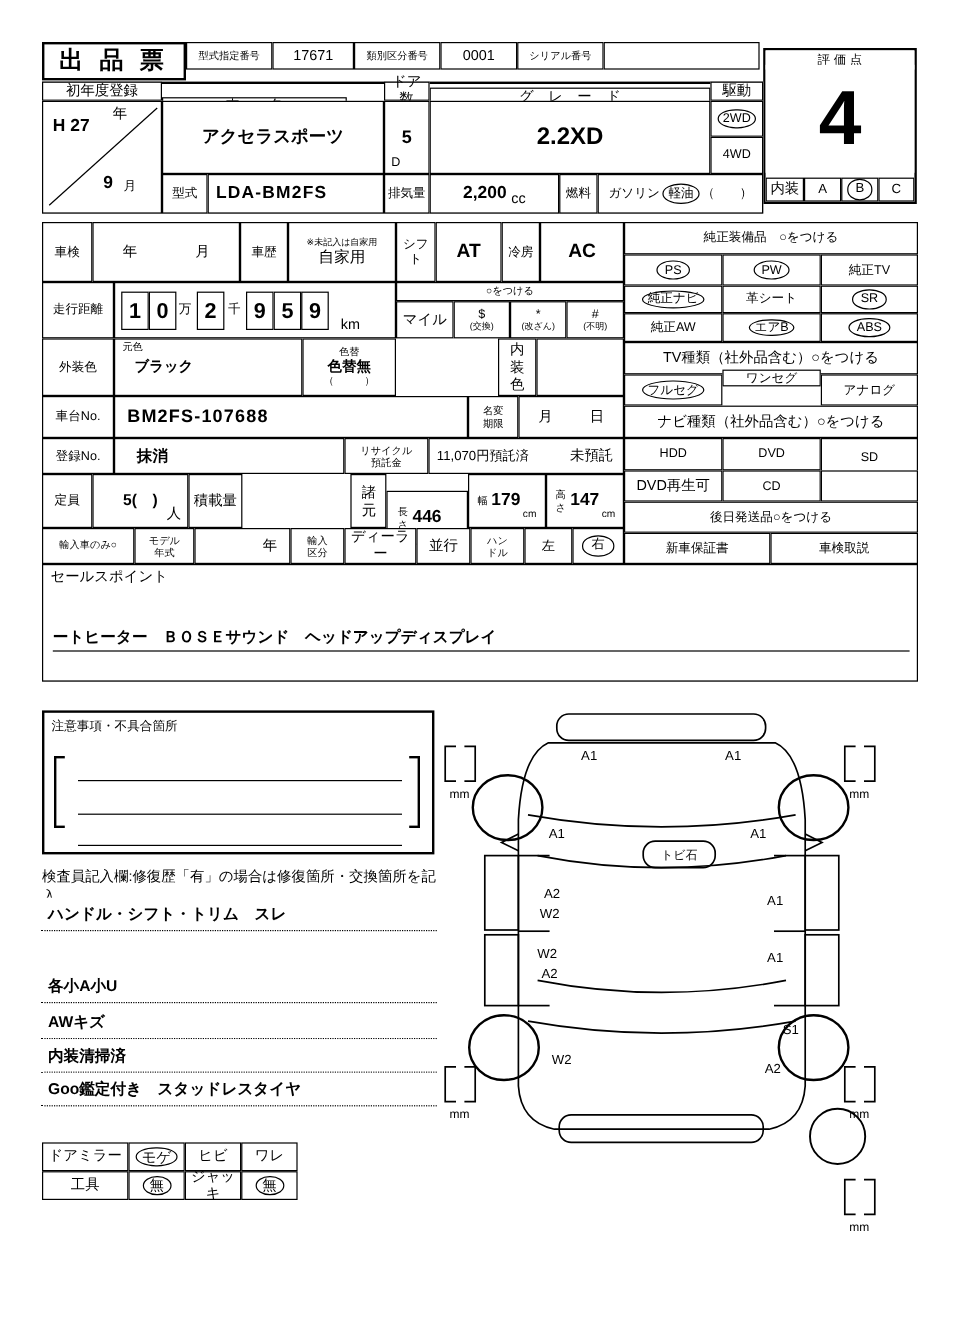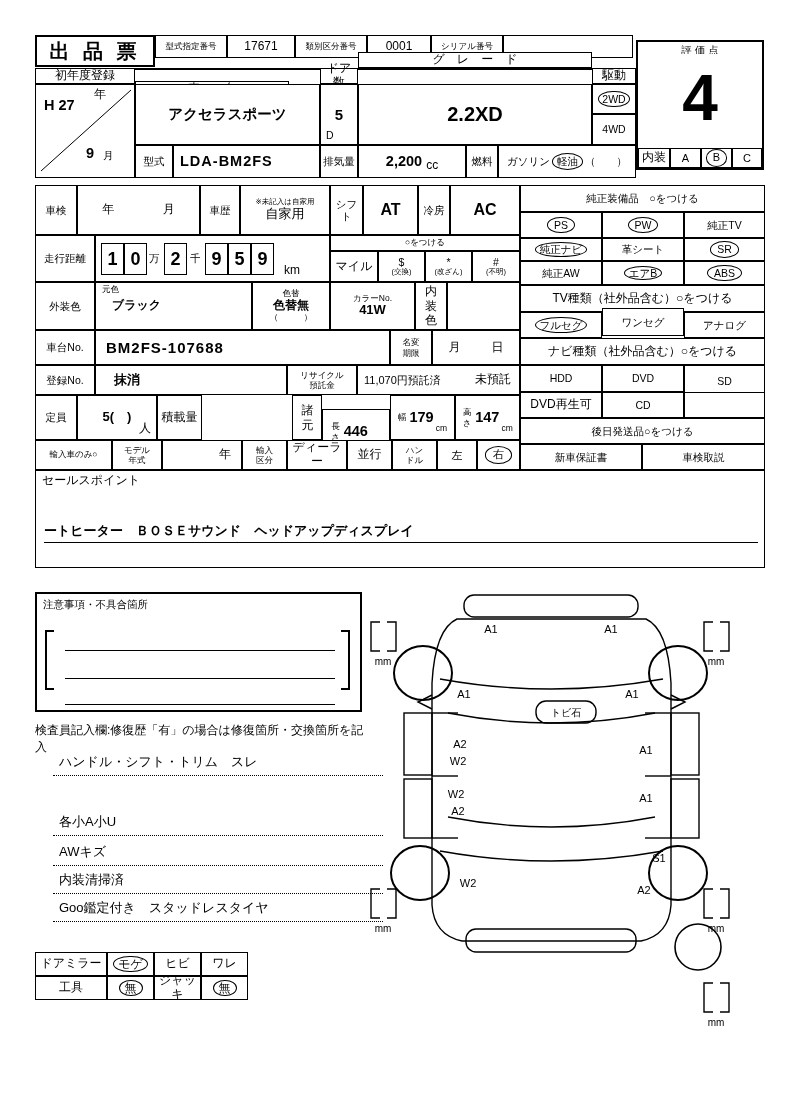--- a/index.html
+++ b/index.html
@@ -11,21 +11,21 @@
 .f7{font-size:7.5px}.f8{font-size:8.5px}.f9{font-size:12px}.f10{font-size:10.5px}.f11{font-size:11px}.f12{font-size:12px}.f13{font-size:13px}.f14{font-size:14.5px}.f15{font-size:15px}.f16{font-size:16px}.f20{font-size:20px}
 .b{font-weight:bold}
 .left{justify-content:flex-start;text-align:left}
 .col{flex-direction:column}
 .around{justify-content:space-around}
 .between{justify-content:space-between}
 .circ{border:1.5px solid #000;border-radius:50%;padding:1px 6px;display:inline-block;line-height:1.2}
 .vtxt{display:inline-block;word-break:break-all;line-height:1.2;text-align:center}
 .digit{position:absolute;top:7px;width:23px;height:32px;border:1.5px solid #000;display:flex;align-items:center;justify-content:center;font-size:18px;font-weight:bold;background:#fff}
 .spline{position:absolute;left:8px;width:714px;height:26px;border-bottom:1px solid #000;display:flex;align-items:flex-end;padding-bottom:3px;font-size:13px;font-weight:bold;justify-content:flex-start;text-align:left}
-.insp{position:absolute;left:53px;width:330px;height:28px;border-bottom:1.5px dotted #000;display:flex;align-items:flex-end;padding-bottom:4px;padding-left:6px;font-size:13px;font-weight:normal;background:#fff}
+.insp{position:absolute;left:34px;width:330px;height:28px;border-bottom:1.5px dotted #000;display:flex;align-items:flex-end;padding-bottom:4px;padding-left:6px;font-size:13px;font-weight:bold;background:#fff}
 .brk{position:absolute;width:9px;height:60px;border:2px solid #000}
 .brk.l{border-right:none}.brk.r{border-left:none}
 .rule{position:absolute;border-top:1.5px solid #000;height:0}
 </style>
 </head>
 <body>
 
 <div id="page">
 
   <div class="cell thick f20 b" style="left:35px;top:35px;width:120px;height:32px;letter-spacing:4px">出 品 票</div>
@@ -45,21 +45,21 @@
     <div class="cell f11" style="left:63px;top:106px;width:31px;height:20px">
         <span class="circ">B</span>
       </div>
     <div class="cell f11" style="left:94px;top:106px;width:30px;height:20px">C</div>
   </div>
 
   <div class="box thick" style="left:35px;top:68px;width:601px;height:110px"></div>
   <div class="cell f9" style="left:35px;top:68px;width:100px;height:16px">初年度登録</div>
   <div class="cell f9" style="left:135px;top:81px;width:154px;height:16px">車　　名</div>
   <div class="cell f9" style="left:320px;top:68px;width:38px;height:16px">ドア数</div>
-  <div class="cell f9" style="left:358px;top:52px;width:234px;height:16px">グ　レ　ー　ド</div>
+  <div class="cell f9" style="left:358px;top:73px;width:234px;height:16px">グ　レ　ー　ド</div>
   <div class="cell f9" style="left:592px;top:68px;width:44px;height:16px">駆動</div>
 
   <div class="cell" style="left:35px;top:84px;width:100px;height:94px">
     <svg width="100" height="94" style="position:absolute;left:0;top:0">
         <line x1="5" y1="86" x2="95" y2="5" stroke="#000" stroke-width="1"></line>
       </svg>
     <span class="f9" style="position:absolute;left:58px;top:3px">年</span>
     <span class="f14 b" style="position:absolute;left:8px;top:12px">H 27</span>
     <span class="f14 b" style="position:absolute;left:50px;top:60px">9</span>
     <span class="f10" style="position:absolute;left:67px;top:64px">月</span>
@@ -136,24 +136,20 @@
   <div class="cell f10" style="left:35px;top:282px;width:60px;height:48px">外装色</div>
   <div class="cell col left" style="left:95px;top:282px;width:157px;height:48px;align-items:flex-start;padding:2px 0 0 6px;justify-content:flex-start">
     <span class="f8">元色</span>
     <span class="f12 b" style="margin:4px 0 0 10px">ブラック</span>
   </div>
   <div class="cell col" style="left:252px;top:282px;width:78px;height:48px">
     <span class="f8">色替</span>
     <span class="f12 b">色替無</span>
     <span class="f8">（　　　）</span>
   </div>
-  <div class="cell col" style="left:330px;top:282px;width:85px;height:48px">
-    <span class="f8">カラーNo.</span>
-    <span class="f13 b">41W</span>
-  </div>
   <div class="cell f9" style="left:415px;top:282px;width:32px;height:48px">
       <span class="vtxt" style="width:20px">内装色</span>
     </div>
   <div class="cell" style="left:447px;top:282px;width:73px;height:48px"></div>
 
   <div class="cell f10" style="left:35px;top:330px;width:60px;height:35px">車台No.</div>
   <div class="cell f15 b left" style="left:95px;top:330px;width:295px;height:35px;padding-left:10px;letter-spacing:1px">BM2FS-107688</div>
   <div class="cell f8" style="left:390px;top:330px;width:42px;height:35px">
       <span class="vtxt" style="width:18px">名変期限</span>
     </div>
@@ -235,21 +231,21 @@
       <span class="circ" style="padding:0 4px">エアB</span>
     </div>
   <div class="cell f10" style="left:684px;top:261px;width:81px;height:24px">
       <span class="circ">ABS</span>
     </div>
 
   <div class="cell f9" style="left:520px;top:285px;width:245px;height:27px">TV種類（社外品含む）○をつける</div>
   <div class="cell f10" style="left:520px;top:312px;width:82px;height:26px">
       <span class="circ" style="padding:1px 4px">フルセグ</span>
     </div>
-  <div class="cell f10" style="left:602px;top:308px;width:82px;height:28px">ワンセグ</div>
+  <div class="cell f10" style="left:602px;top:308px;width:82px;height:14px">ワンセグ</div>
   <div class="cell f10" style="left:684px;top:312px;width:81px;height:26px">アナログ</div>
 
   <div class="cell f9" style="left:520px;top:338px;width:245px;height:27px">ナビ種類（社外品含む）○をつける</div>
   <div class="cell f10" style="left:520px;top:365px;width:82px;height:27px">HDD</div>
   <div class="cell f10" style="left:602px;top:365px;width:82px;height:27px">DVD</div>
   <div class="cell f10" style="left:684px;top:365px;width:81px;height:32px">SD</div>
   <div class="cell f9" style="left:520px;top:392px;width:82px;height:26px">DVD再生可</div>
   <div class="cell f10" style="left:602px;top:392px;width:82px;height:26px">CD</div>
   <div class="cell" style="left:684px;top:392px;width:81px;height:26px"></div>
 

